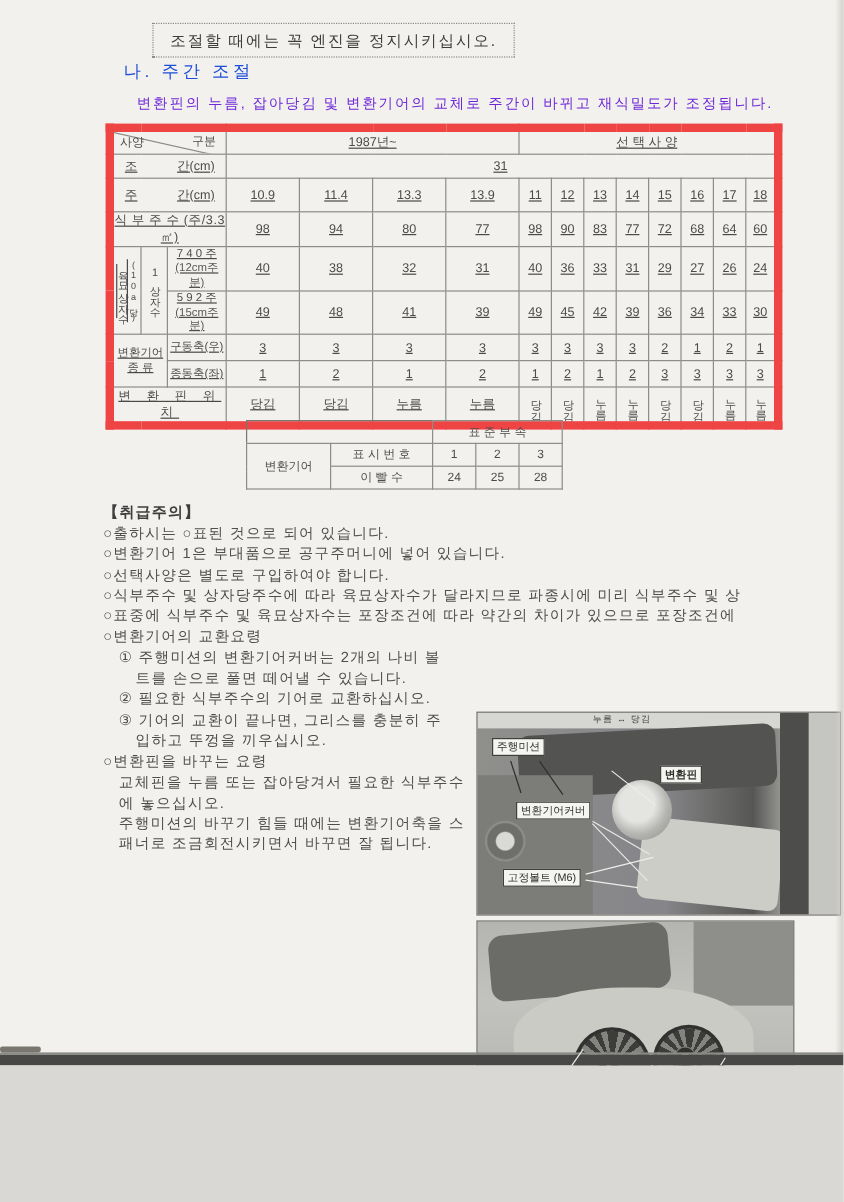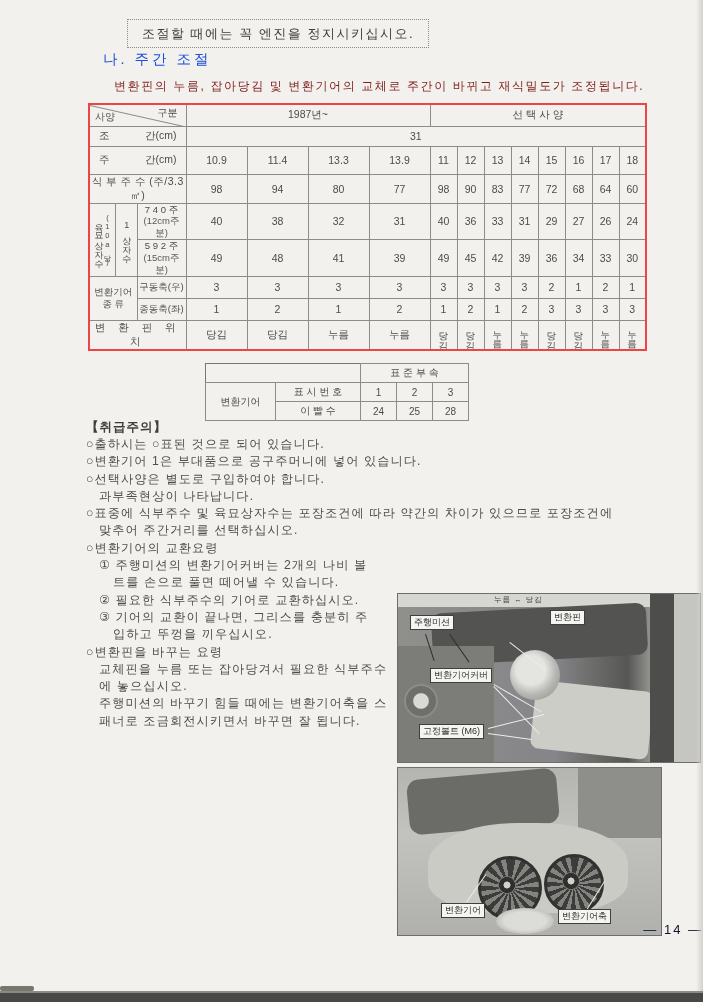--- a/index.html
+++ b/index.html
@@ -1,50 +1,50 @@
 <!DOCTYPE html>
 <html><head>
 <meta charset="utf-8">
 <style>
   html,body{margin:0;padding:0;background:#d9d8d4;}
-  .page{position:relative;width:703px;height:1002px;background:#f2f1ed;
+  .page{position:relative;width:703px;height:888px;background:#f2f1ed;
         font-family:"Liberation Sans","DejaVu Sans",sans-serif;color:#4a4a4a;overflow:hidden;}
   .abs{position:absolute;}
 
   
   .caution{left:127px;top:19px;width:300px;height:27px;border:1px dotted #8a8a8a;
            display:flex;align-items:center;justify-content:center;font-size:13px;color:#3d3d3d;letter-spacing:1.5px;}
   .heading{left:103px;top:50px;font-size:14.5px;letter-spacing:3px;color:#1d4ed8;}
-  .intro{left:114px;top:78px;font-size:12px;letter-spacing:1.6px;color:#7f1d1d;white-space:nowrap;}
+  .intro{left:114px;top:78px;font-size:12px;letter-spacing:1.6px;color:#6d28d9;white-space:nowrap;}
 
   
   table{border-collapse:collapse;table-layout:fixed;}
   .maintbl{left:88px;top:103px;width:557px;}
   .maintbl td{border:1px solid #8c8c88;text-align:center;vertical-align:middle;
               font-size:10.5px;color:#4c4c4c;padding:0;overflow:hidden;}
-  .maintbl{border:2px solid #ef4444;}
+  .maintbl{border:7px solid #ef4444;text-decoration:underline;}
   tr.h22{height:22px;} tr.h20{height:20px;} tr.h28{height:28px;} tr.h33{height:33px;} tr.h27{height:27px;margin-left:44px;}
 
   .diag{position:relative;}
   .diag .slash{position:absolute;left:0;top:0;width:100px;height:1px;background:#8c8c88;
                transform:rotate(12.6deg);transform-origin:left top;}
   .diag .bl{position:absolute;left:5px;bottom:2px;font-size:10px;}
   .diag .tr{position:absolute;right:8px;top:1px;font-size:10px;}
 
   .split{display:flex;justify-content:space-between;padding:0 9px;font-size:10.5px;}
   .lbl-left{text-align:left;padding-left:4px;font-size:10px;letter-spacing:0.5px;}
   .vtxt{writing-mode:vertical-rl;text-orientation:upright;line-height:1.05;font-size:9px;letter-spacing:0;display:inline-block;}
   .vwrap{display:flex;justify-content:center;align-items:center;gap:0px;height:100%;}
   .two-line div{line-height:1.25;font-size:9.5px;}
   .sub-cm{font-size:8.5px;color:#5a5a58;}
   .pinlbl{letter-spacing:5px;font-size:10.5px;}
   .vpin{writing-mode:vertical-rl;text-orientation:upright;font-size:9.5px;line-height:1;}
 
   
-  .smalltbl{left:205px;top:363px;width:263px;border:1.5px solid #777773;padding-left:18px;}
+  .smalltbl{left:205px;top:350px;width:263px;border:1.5px solid #777773;padding-left:18px;}
   .smalltbl td{border:1px solid #8c8c88;text-align:center;font-size:10px;color:#4c4c4c;padding:0;}
   .smalltbl tr{height:19px;}
   .noborder{border-left:none !important;border-top:none !important;background:transparent;}
 
   
   .notes{left:86px;top:418px;width:610px;}
   .ntitle{font-size:12.5px;font-weight:bold;color:#3e3e3e;letter-spacing:1px;line-height:18px;}
   .nl{font-size:12.2px;letter-spacing:1.1px;line-height:17.3px;white-space:nowrap;color:#4e4e4e;}
   .ind1{margin-left:13px;} .ind2{margin-left:27px;}
 
@@ -279,23 +279,22 @@
       <td>28</td>
     </tr>
   </tbody>
     </table>
 
   <div class="abs notes">
     <div class="ntitle">【취급주의】</div>
     <div class="nl">○출하시는 ○표된 것으로 되어 있습니다.</div>
     <div class="nl">○변환기어 1은 부대품으로 공구주머니에 넣어 있습니다.</div>
     <div class="nl">○선택사양은 별도로 구입하여야 합니다.</div>
-    <div class="nl ind1">과부족현상이 나타납니다.</div>
+    <div class="nl">○식부주수 및 상자당주수에 따라 육묘상자수가 달라지므로 파종시에 미리 식부주수 및 상</div>
     <div class="nl">○표중에 식부주수 및 육묘상자수는 포장조건에 따라 약간의 차이가 있으므로 포장조건에</div>
-    <div class="nl ind1">맞추어 주간거리를 선택하십시오.</div>
     <div class="nl">○변환기어의 교환요령</div>
     <div class="nl ind1">① 주행미션의 변환기어커버는 2개의 나비  볼</div>
     <div class="nl ind2">트를 손으로 풀면 떼어낼 수 있습니다.</div>
     <div class="nl ind1">② 필요한 식부주수의 기어로 교환하십시오.</div>
     <div class="nl ind1">③ 기어의 교환이 끝나면, 그리스를  충분히 주</div>
     <div class="nl ind2">입하고 뚜껑을 끼우십시오.</div>
     <div class="nl">○변환핀을 바꾸는 요령</div>
     <div class="nl ind1">교체핀을 누름 또는 잡아당겨서 필요한 식부주수</div>
     <div class="nl ind1">에 놓으십시오.</div>
     <div class="nl ind1">주행미션의 바꾸기 힘들 때에는 변환기어축을  스</div>
@@ -315,21 +314,21 @@
     <div class="cline" style="left:28px;top:40px;width:28px;background:#2f2f2d;transform:rotate(72deg);"></div>
     <div class="cline" style="left:52px;top:40px;width:34px;background:#2f2f2d;transform:rotate(55deg);"></div>
     <div class="cline" style="left:112px;top:48px;width:46px;background:#ededea;transform:rotate(38deg);"></div>
     <div class="cline" style="left:96px;top:90px;width:55px;background:#e8e8e5;transform:rotate(30deg);"></div>
     <div class="cline" style="left:96px;top:92px;width:66px;background:#e8e8e5;transform:rotate(46deg);"></div>
     <div class="cline" style="left:90px;top:134px;width:58px;background:#ededea;transform:rotate(-14deg);"></div>
     <div class="cline" style="left:90px;top:139px;width:44px;background:#ededea;transform:rotate(8deg);"></div>
 
     <div class="tinynote" style="left:96px;top:1px;">누름 ↔ 당김</div>
     <div class="callout" style="left:12px;top:21px;">주행미션</div>
-    <div class="callout" style="left:152px;top:16px;">변환핀</div>
+    <div class="callout" style="left:152px;top:44px;font-weight:bold;">변환핀</div>
     <div class="callout" style="left:32px;top:74px;">변환기어커버</div>
     <div class="callout" style="left:21px;top:130px;">고정볼트 (M6)</div>
   </div>
 
   <div class="photo photo2">
     <div class="shape" style="left:10px;top:6px;width:150px;height:55px;background:#6b6b67;border-radius:12px;transform:rotate(-5deg);"></div>
     <div class="shape" style="left:180px;top:0;width:83px;height:70px;background:#8e8e8a;"></div>
     <div class="shape" style="left:30px;top:55px;width:200px;height:90px;background:#cbcbc6;border-radius:45% 45% 35% 35%;"></div>
     <div class="gear" style="left:80px;top:88px;width:58px;height:58px;"></div>
     <div class="hub" style="left:100px;top:108px;width:18px;height:18px;"></div>

